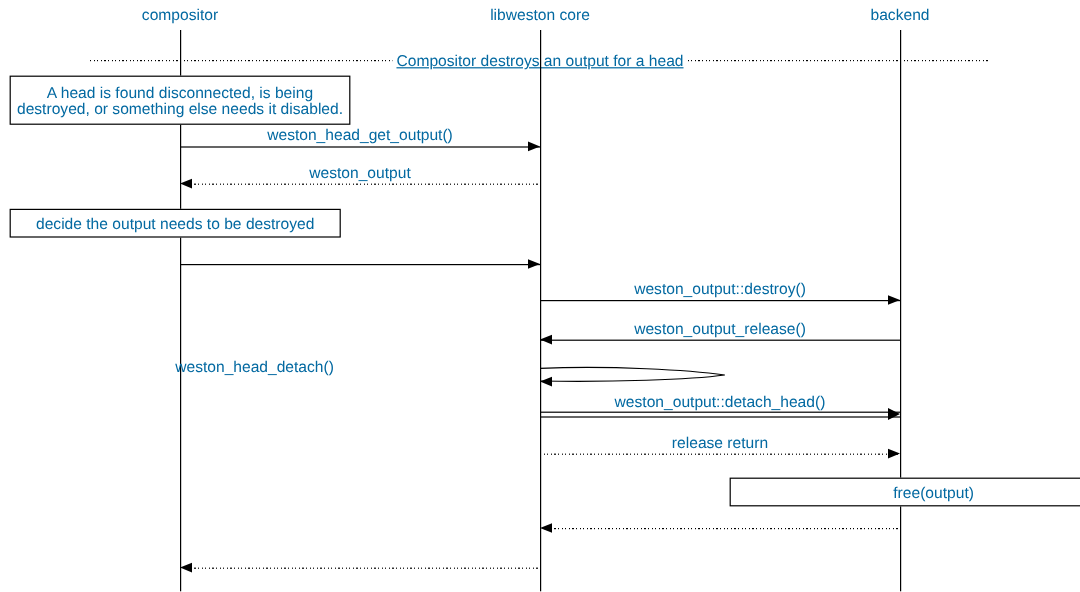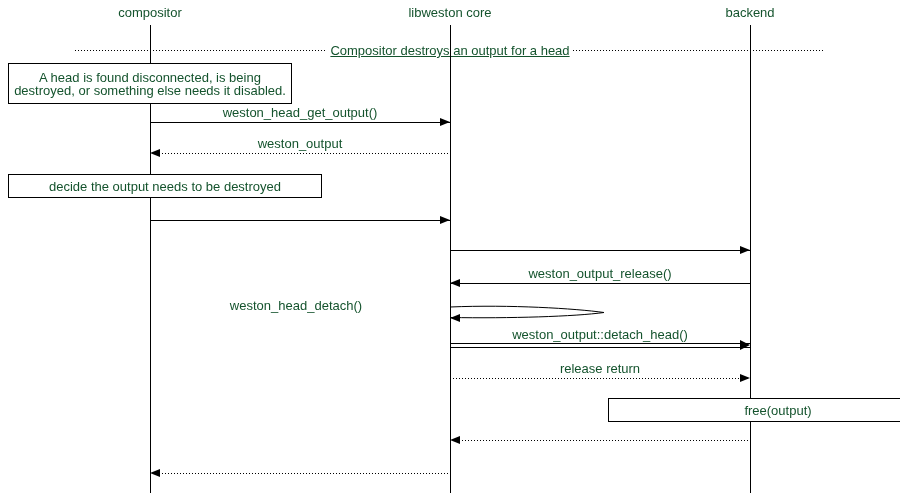--- a/index.html
+++ b/index.html
@@ -5,21 +5,21 @@
   html, body { margin: 0; padding: 0; }
   body {
     font-family: "Liberation Sans", sans-serif;
     background: #ffffff;
   }
   #diagram {
     position: relative;
     width: 900px;
     height: 493px;
     background: #ffffff;
-    color: #14532d;
+    color: #0369a1;
     font-size: 13px;
     overflow: hidden;
   }
   .participant {
     position: absolute;
     top: 5px;
     width: 200px;
     text-align: center;
     z-index: 4;
     white-space: nowrap;
@@ -76,21 +76,21 @@
     box-sizing: border-box;
   }
   .mlabel {
     position: absolute;
     height: 14px;
     line-height: 14px;
     text-align: center;
     white-space: nowrap;
     z-index: 4;
   }
-  .mlabel.right-align { text-align: center; }
+  .mlabel.right-align { text-align: left; }
   .arrow-r {
     position: absolute;
     width: 0; height: 0;
     border-top: 4px solid transparent;
     border-bottom: 4px solid transparent;
     border-left: 10px solid #000000;
     z-index: 5;
   }
   .arrow-r.tall {
     border-top-width: 5px;
@@ -130,25 +130,26 @@
   <div class="note" style="left:8px;top:63px;width:284px;height:41px">A head is found disconnected, is being destroyed, or something else needs it disabled.</div>
 
   <div class="mlabel" style="left:150px;top:106px;width:300px">weston_head_get_output()</div>
   <div class="solidline" style="left:150px;top:122px;width:300px"></div>
   <div class="arrow-r" style="left:440px;top:118px"></div>
 
   <div class="mlabel" style="left:150px;top:137px;width:300px">weston_output</div>
   <div class="msg-dotline" style="left:150px;top:153px;width:300px"></div>
   <div class="arrow-l" style="left:150px;top:149px"></div>
 
-  <div class="note" style="left:8px;top:174px;width:314px;height:24px">decide the output needs to be destroyed</div>
+  <div class="note" style="left:8px;top:174px;width:276px;height:24px">decide the output needs to be destroyed</div>
 
   <div class="solidline" style="left:150px;top:220px;width:300px"></div>
   <div class="arrow-r" style="left:440px;top:216px"></div>
 
+  <div class="mlabel" style="left:450px;top:234px;width:300px">weston_output::destroy()</div>
   <div class="solidline" style="left:450px;top:250px;width:300px"></div>
   <div class="arrow-r" style="left:740px;top:246px"></div>
 
   <div class="mlabel" style="left:450px;top:267px;width:300px">weston_output_release()</div>
   <div class="solidline" style="left:450px;top:283px;width:300px"></div>
   <div class="arrow-l" style="left:450px;top:279px"></div>
 
   <div class="mlabel right-align" style="left:146px;top:299px;width:300px">weston_head_detach()</div>
   <svg class="selfloop" style="left:450px;top:302px" width="158" height="20" viewBox="0 0 158 20">
     <path d="M0,5 C60,2.5 125,6.5 154,10.5 C125,14.5 60,16.5 0,15.5" fill="none" stroke="#000000" stroke-width="1"></path>

